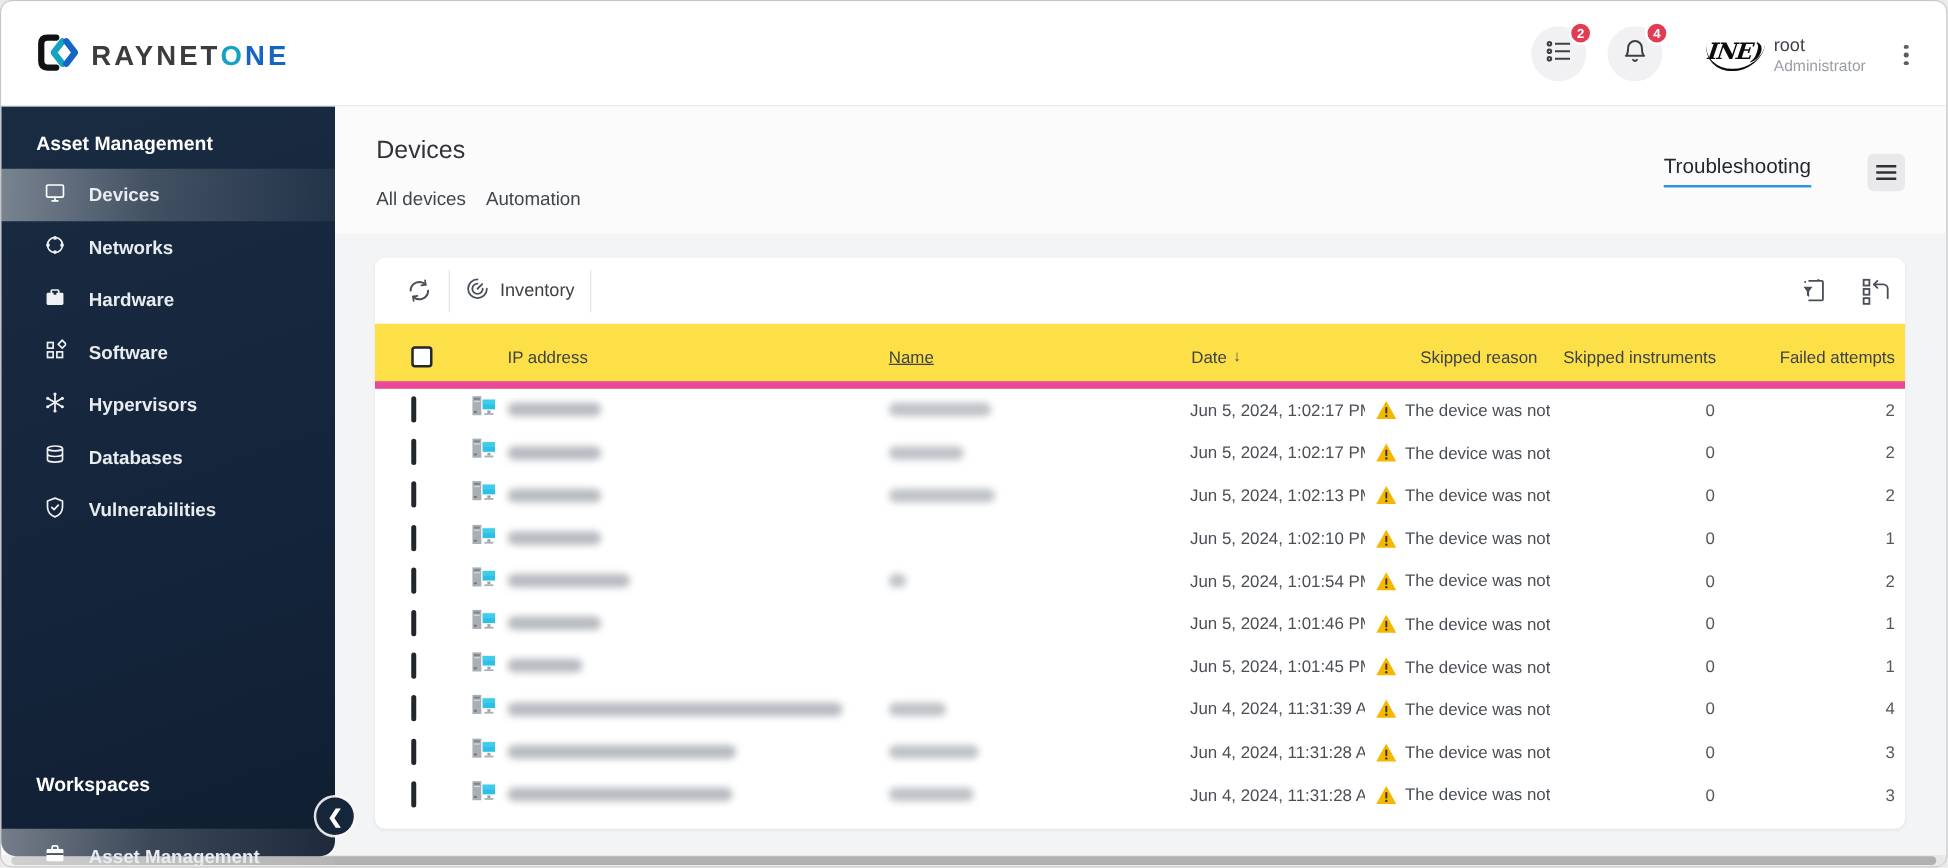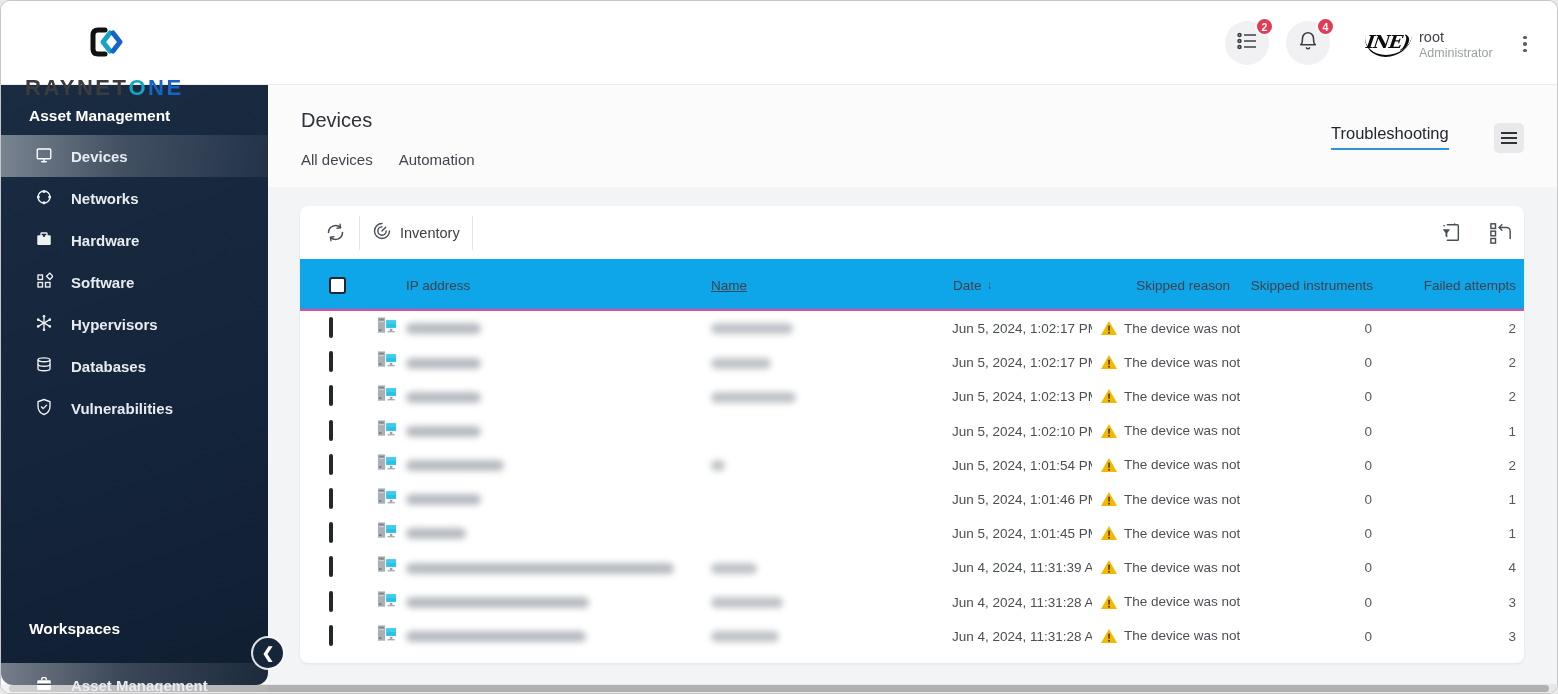--- a/index.html
+++ b/index.html
@@ -1,21 +1,21 @@
 <!DOCTYPE html>
 <html><head>
 <meta charset="utf-8">
 <style>
   * { margin:0; padding:0; box-sizing:border-box; }
   html,body { width:1558px; height:694px; overflow:hidden; font-family:"Liberation Sans", sans-serif; background:#e9e9e9; }
   .frame { position:absolute; inset:0; border:1px solid #c6c6c8; border-radius:10px; background:#fbfbfc; overflow:hidden; }
 
   
   .topbar { position:absolute; left:0; top:0; width:100%; height:84px; background:#ffffff; border-bottom:1px solid #ececee; z-index:5; }
-  .logo { position:absolute; left:24px; top:22px; display:flex; align-items:center; gap:10px; cursor:pointer;flex-direction:column; }
+  .logo { position:absolute; left:24px; top:22px; display:flex; align-items:center; gap:10px; cursor:pointer; }
   .logo-text { font-size:22px; letter-spacing:2.5px; font-weight:600; color:#3c3c3e; }
   .logo-text .o  { color:#16a3c2; font-weight:700; }
   .logo-text .ne { color:#1566c4; font-weight:700; }
   .circ-btn { position:absolute; top:20px; width:44px; height:44px; border-radius:50%; background:#f1f1f3; display:flex; align-items:center; justify-content:center; cursor:pointer; }
   .badge { position:absolute; top:-4px; right:-5px; min-width:19px; height:19px; border-radius:10px; background:#e23c55; border:2px solid #fff; color:#fff; font-size:10.5px; font-weight:700; display:flex; align-items:center; justify-content:center; }
   .avatar { position:absolute; left:1362px; top:22px; width:50px; height:42px; display:flex; align-items:center; justify-content:center; background:#fff; cursor:pointer; }
   .avatar-sig { font-family:"DejaVu Serif", serif; font-style:italic; font-weight:700; font-size:18px; letter-spacing:-1px; color:#0c0c0c; border-bottom:2px solid #0c0c0c; border-radius:0 0 60% 60%/0 0 100% 100%; padding:0 2px 3px 2px; transform:skewX(-8deg); }
   .user-block { position:absolute; left:1418px; top:27px; line-height:1.25; cursor:pointer; }
   .user-name { font-size:14.5px; color:#3f444b; }
   .user-role { font-size:12.5px; color:#9aa0a6; }
@@ -29,38 +29,38 @@
   .nav-item { position:relative; height:42px; display:flex; align-items:center; gap:18px; padding-left:34px; font-size:15px; font-weight:600; color:#e8ecf0; cursor:pointer; }
   .nav-item.active { background:linear-gradient(90deg, rgba(255,255,255,0.42) 0%, rgba(255,255,255,0.18) 45%, rgba(255,255,255,0.05) 100%); }
   .nav-item svg { flex:0 0 18px; }
   .ws-items { position:absolute; top:578px; left:0; width:100%; }
   .ws-items .nav-item { height:44px; }
   .collapse-btn { position:absolute; left:252px; top:637px; width:30px; height:30px; border-radius:50%; background:#15263a; color:#fff; display:flex; align-items:center; justify-content:center; font-size:15px; font-weight:700; cursor:pointer; z-index:6; box-shadow:0 0 0 2px rgba(247,247,248,.9); }
 
   
   .main-lower { position:absolute; left:267px; top:186px; right:0; bottom:0; background:#f3f4f6; }
   .page-title { position:absolute; left:300px; top:108px; font-size:20px; font-weight:500; color:#2f3237; }
-  .tabs { position:absolute; left:300px; top:150px; display:flex; gap:26px; font-size:15px; color:#41464d; }
+  .tabs { position:absolute; left:300px; top:150px; display:flex; gap:16px; font-size:15px; color:#41464d; }
   .tab { cursor:pointer; }
   .top-tab { position:absolute; left:1330px; top:123px; font-size:16.5px; color:#23282e; padding-bottom:5px; border-bottom:2.5px solid #2b96d3; cursor:pointer; }
   .menu-btn { position:absolute; left:1493px; top:122px; width:30px; height:30px; border-radius:5px; background:#e9e9eb; display:flex; align-items:center; justify-content:center; cursor:pointer; }
   .menu-btn span { display:block; width:16px; height:2px; background:#2f3237; box-shadow:0 5px 0 #2f3237, 0 -5px 0 #2f3237; }
 
   
   .card { position:absolute; left:299px; top:205px; width:1224px; height:457px; background:#fff; border-radius:8px; box-shadow:0 1px 3px rgba(20,30,40,.08); overflow:hidden; }
   .toolbar { position:absolute; left:0; top:0; width:100%; height:53px; display:flex; align-items:center; }
   .tb-icon { width:24px; height:24px; display:flex; align-items:center; justify-content:center; cursor:pointer; }
   .tb-div { width:1px; height:34px; background:#e3e5e8; margin:0 12px; }
   .inv-btn { display:flex; align-items:center; gap:8px; font-size:14.5px; color:#3c4043; cursor:pointer; }
   .tb-right { position:absolute; right:11px; top:0; height:53px; display:flex; align-items:center; gap:26px; }
   .search-box { width:251px; height:33px; border:1px solid #dfe3e8; border-radius:6px; background:#fbfcfd; display:flex; align-items:center; padding:0 10px; gap:8px; }
   .search-box input { border:none; outline:none; background:transparent; font-size:14px; color:#3c4043; width:100%; font-family:"Liberation Sans",sans-serif; }
   .search-box input::placeholder { color:#a3aeb8; }
 
-  .thead { position:absolute; left:0; top:53px; width:100%; height:52px; border-bottom:2px solid #ec4899; font-size:13.5px; color:#3e4249; background:#0ea5e9; }
+  .thead { position:absolute; left:0; top:53px; width:100%; height:52px; border-bottom:6px solid #ec4899; font-size:13.5px; color:#3e4249; background:#fde047; }
   .th { position:absolute; top:0; height:52px; display:flex; align-items:center; cursor:pointer; white-space:nowrap; }
   .cbx { width:17px; height:17px; border:2px solid #23272c; border-radius:3px; background:#fff; cursor:pointer; }
   .sort-arrow { font-size:12px; margin-left:5px; color:#4a4e55; }
 
   .rows { position:absolute; left:0; top:105px; width:100%; }
   .row { position:relative; height:34.2px; }
   .cell { position:absolute; top:50%; transform:translateY(-50%); white-space:nowrap; }
   .blur-blob { display:inline-block; height:11px; border-radius:6px; background:#b7bbc0; filter:blur(3px); vertical-align:middle; }
   .blob-name { background:#bfc3c7; }
   .date-cell { left:652px; width:140px; overflow:hidden; font-size:13.5px; color:#4a4e55; }

